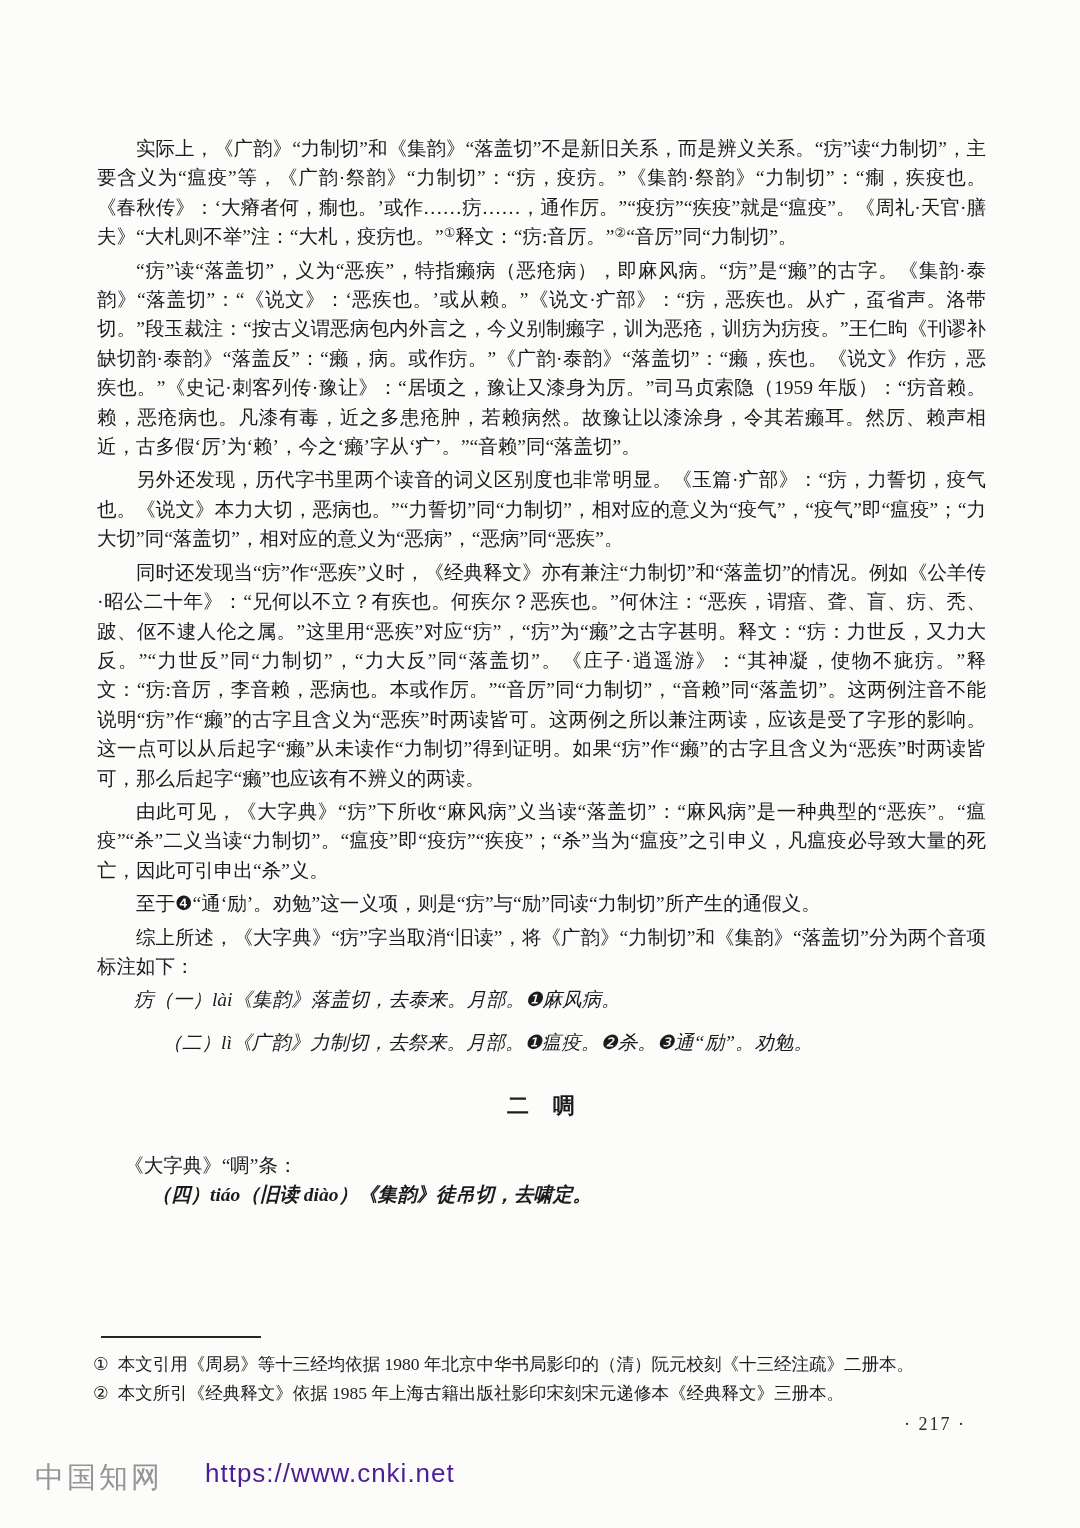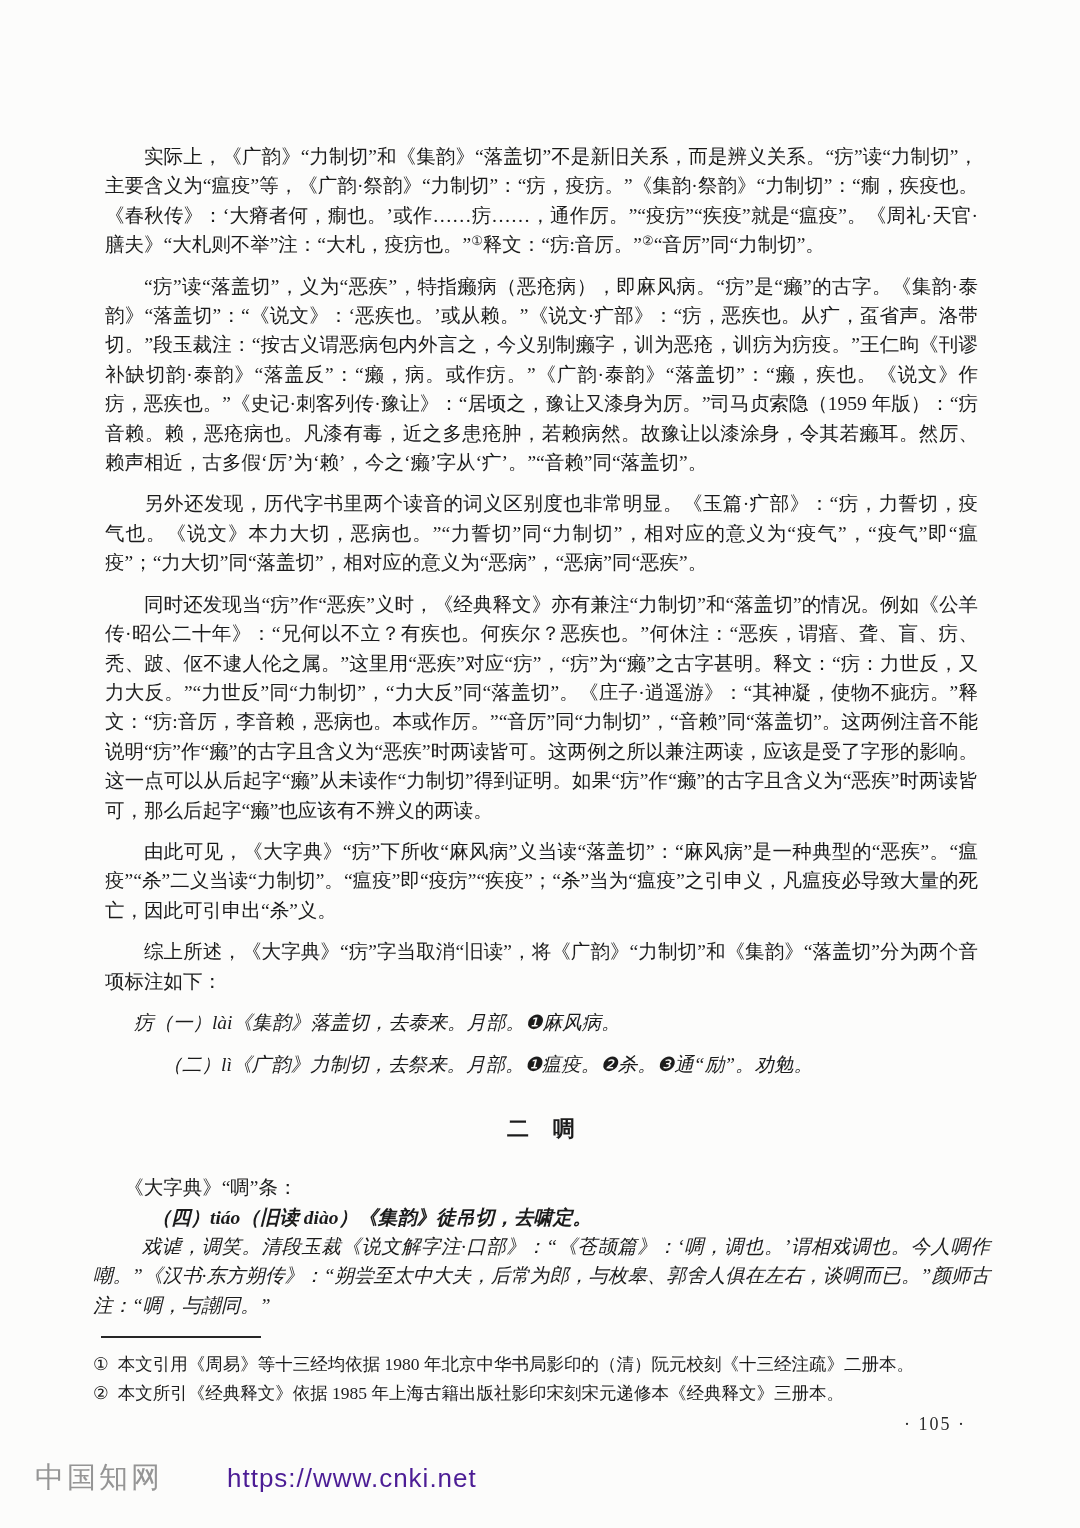--- a/index.html
+++ b/index.html
@@ -6,21 +6,21 @@
   body{
     width:1080px;height:1528px;position:relative;overflow:hidden;
     background:#fcfcfb;
     font-family:"Liberation Serif","DejaVu Serif",serif;
     color:#1b1b1b;
   }
   .body-text{
     position:absolute;left:93px;top:130px;width:897px;
     font-size:19.5px;line-height:29.4px;text-align:justify;
   }
-  .para{margin:12px;text-indent:2em;}
+  .para{margin:4px;text-indent:2em;}
   .entry-line-1{margin:0;text-indent:0;padding-left:2.1em;}
   .entry-line-2{margin:13px;text-indent:0;padding-left:2.9em;}
   .section-heading{
     margin:34px 0 30px;text-indent:0;text-align:center;
     font-weight:bold;font-size:22px;letter-spacing:1px;
   }
   .dict-head{margin:0;text-indent:1.6em;}
   .dict-entry{margin:0;text-indent:3em;font-style:italic;font-weight:bold;}
   .kai{font-style:italic;}
   .p-quote{margin:0;text-indent:2.5em;}
@@ -33,69 +33,69 @@
   .fn-rule{width:160px;height:0;border-top:2.5px solid #262626;margin:0 0 12px 8px;}
   .fn-item{display:flex;gap:9px;margin:0;}
   .fn-marker{flex:0 0 auto;}
   .fn-text{flex:1 1 auto;}
   .page-number{
     position:absolute;left:835px;top:1414px;width:200px;
     text-align:center;font-size:18px;color:#2a2a2a;letter-spacing:2px;
   }
   .watermark{
     position:absolute;left:35px;top:1458px;
-    display:flex;align-items:center;gap:64px;
+    display:flex;gap:42px;
     font-family:"Liberation Sans","DejaVu Sans",sans-serif;
   }
   .wm-brand{font-size:29px;color:#959595;letter-spacing:3px;}
   .wm-url{font-size:26px;color:#4c1d95;letter-spacing:1px;}
 </style>
 </head>
 <body>
 
 <main class="body-text">
 
   <p class="para"><span>实际上，《广韵》“力制切”和《集韵》“落盖切”不是新旧关系，而是辨义关系。“疠”读“力制切”，主要含义为“瘟疫”等，《广韵·祭韵》“力制切”：“疠，疫疠。”《集韵·祭韵》“力制切”：“痸，疾疫也。《春秋传》：‘大瘠者何，痸也。’或作……疠……，通作厉。”“疫疠”“疾疫”就是“瘟疫”。《周礼·天官·膳夫》“大札则不举”注：“大札，疫疠也。”</span><sup class="fn-ref">①</sup><span>释文：“疠:音厉。”</span><sup class="fn-ref">②</sup><span>“音厉”同“力制切”。</span></p>
 
   <p class="para">“疠”读“落盖切”，义为“恶疾”，特指癞病（恶疮病），即麻风病。“疠”是“癞”的古字。《集韵·泰韵》“落盖切”：“《说文》：‘恶疾也。’或从赖。”《说文·疒部》：“疠，恶疾也。从疒，虿省声。洛带切。”段玉裁注：“按古义谓恶病包内外言之，今义别制癞字，训为恶疮，训疠为疠疫。”王仁昫《刊谬补缺切韵·泰韵》“落盖反”：“癞，病。或作疠。”《广韵·泰韵》“落盖切”：“癞，疾也。《说文》作疠，恶疾也。”《史记·刺客列传·豫让》：“居顷之，豫让又漆身为厉。”司马贞索隐（1959 年版）：“疠音赖。赖，恶疮病也。凡漆有毒，近之多患疮肿，若赖病然。故豫让以漆涂身，令其若癞耳。然厉、赖声相近，古多假‘厉’为‘赖’，今之‘癞’字从‘疒’。”“音赖”同“落盖切”。</p>
 
   <p class="para">另外还发现，历代字书里两个读音的词义区别度也非常明显。《玉篇·疒部》：“疠，力誓切，疫气也。《说文》本力大切，恶病也。”“力誓切”同“力制切”，相对应的意义为“疫气”，“疫气”即“瘟疫”；“力大切”同“落盖切”，相对应的意义为“恶病”，“恶病”同“恶疾”。</p>
 
   <p class="para">同时还发现当“疠”作“恶疾”义时，《经典释文》亦有兼注“力制切”和“落盖切”的情况。例如《公羊传·昭公二十年》：“兄何以不立？有疾也。何疾尔？恶疾也。”何休注：“恶疾，谓瘖、聋、盲、疠、秃、跛、伛不逮人伦之属。”这里用“恶疾”对应“疠”，“疠”为“癞”之古字甚明。释文：“疠：力世反，又力大反。”“力世反”同“力制切”，“力大反”同“落盖切”。《庄子·逍遥游》：“其神凝，使物不疵疠。”释文：“疠:音厉，李音赖，恶病也。本或作厉。”“音厉”同“力制切”，“音赖”同“落盖切”。这两例注音不能说明“疠”作“癞”的古字且含义为“恶疾”时两读皆可。这两例之所以兼注两读，应该是受了字形的影响。这一点可以从后起字“癞”从未读作“力制切”得到证明。如果“疠”作“癞”的古字且含义为“恶疾”时两读皆可，那么后起字“癞”也应该有不辨义的两读。</p>
 
   <p class="para">由此可见，《大字典》“疠”下所收“麻风病”义当读“落盖切”：“麻风病”是一种典型的“恶疾”。“瘟疫”“杀”二义当读“力制切”。“瘟疫”即“疫疠”“疾疫”；“杀”当为“瘟疫”之引申义，凡瘟疫必导致大量的死亡，因此可引申出“杀”义。</p>
 
+  <p class="para">至于❹“通‘励’。劝勉”这一义项，则是“疠”与“励”同读“力制切”所产生的通假义。</p>
 
   <p class="para">综上所述，《大字典》“疠”字当取消“旧读”，将《广韵》“力制切”和《集韵》“落盖切”分为两个音项标注如下：</p>
 
   <p class="entry-line-1 kai">疠（一）lài《集韵》落盖切，去泰来。月部。❶麻风病。</p>
 
   <p class="entry-line-2 kai">（二）lì《广韵》力制切，去祭来。月部。❶瘟疫。❷杀。❸通“励”。劝勉。</p>
 
   <h2 class="section-heading">二　啁</h2>
 
   <p class="dict-head">《大字典》“啁”条：</p>
 
   <p class="dict-entry">（四）tiáo（旧读 diào）《集韵》徒吊切，去啸定。</p>
 
-  <p class="p-quote kai">戏谑，调笑。清段玉裁《说文解字注·口部》：“《苍颉篇》：‘啁，调也。’谓相戏调也。今人啁作嘲。”《汉书·东方朔传》：“朔尝至太中大夫，后常为郎，与枚皋、郭舍人俱在左右，谈啁而已。”颜师古注：“啁，与謿同。”</p>
 
 
 </main>
 
 <section class="footnote-block">
   <div class="fn-rule"></div>
   <p class="fn-item">
     <span class="fn-marker">①</span>
     <span class="fn-text">本文引用《周易》等十三经均依据 1980 年北京中华书局影印的（清）阮元校刻《十三经注疏》二册本。</span>
   </p>
   <p class="fn-item">
     <span class="fn-marker">②</span>
     <span class="fn-text">本文所引《经典释文》依据 1985 年上海古籍出版社影印宋刻宋元递修本《经典释文》三册本。</span>
   </p>
 </section>
 
-<div class="page-number">· 105 ·</div>
+<div class="page-number">· 217 ·</div>
 
 <footer class="watermark">
   <span class="wm-brand">中国知网</span>
   <span class="wm-url">https://www.cnki.net</span>
 </footer>
 
 </body></html>

